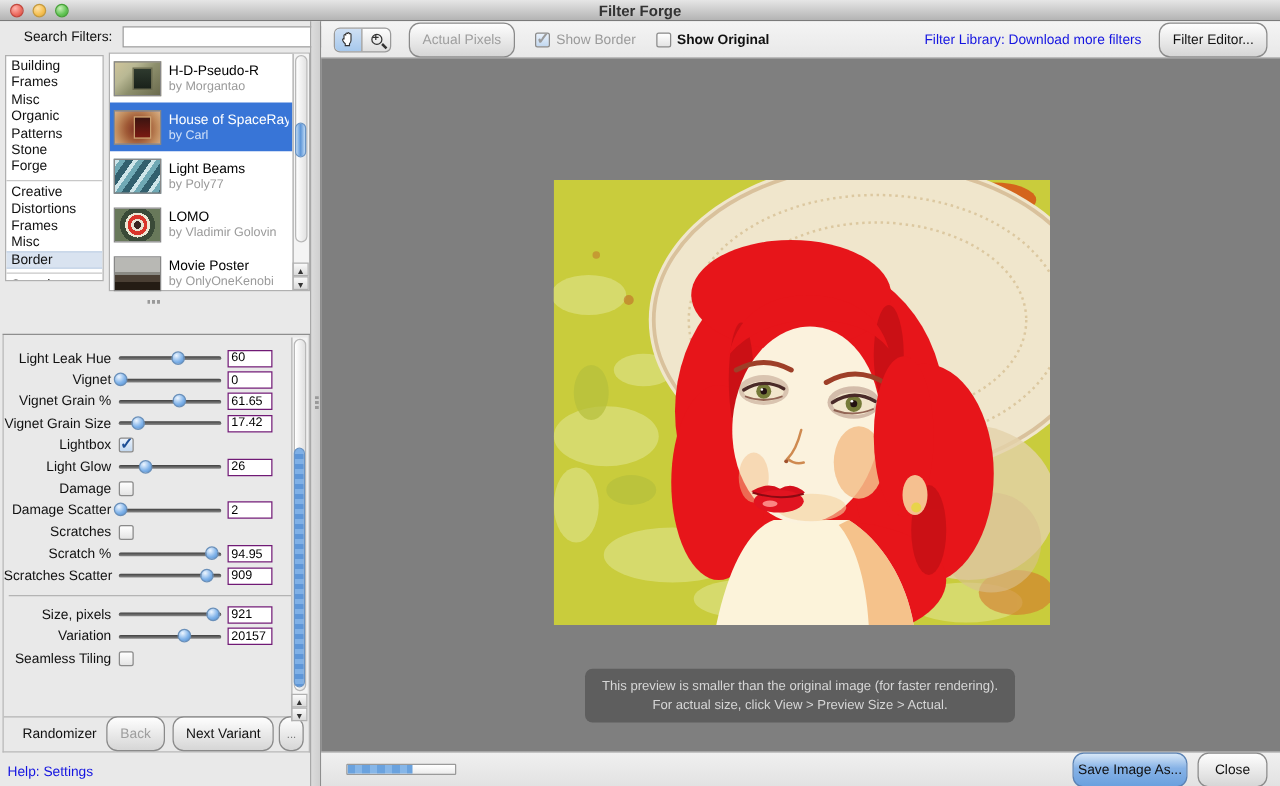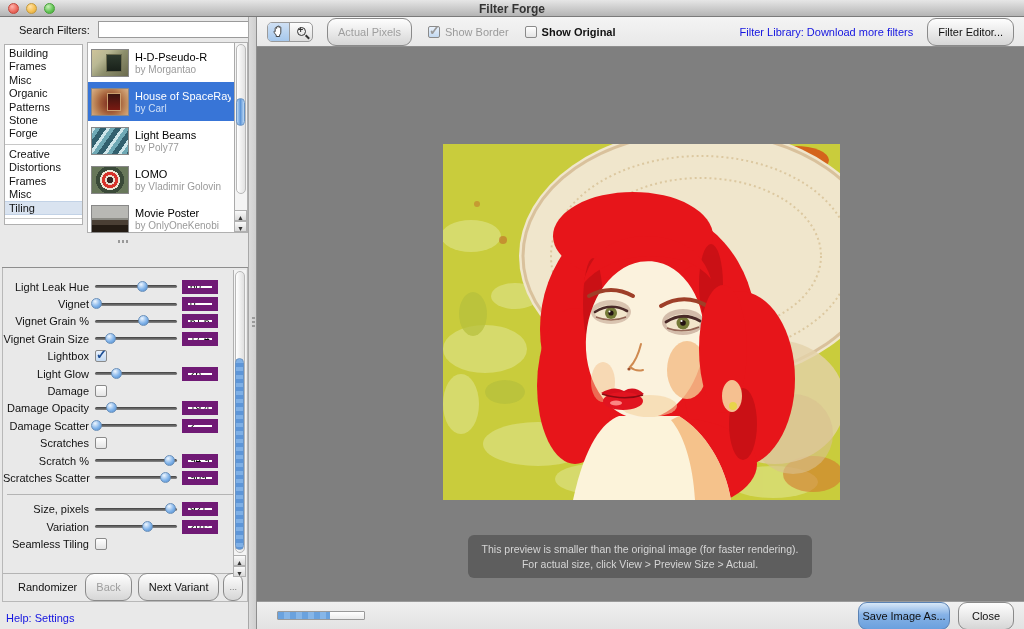--- a/index.html
+++ b/index.html
@@ -70,21 +70,21 @@
   .tab.active{background:linear-gradient(#c6dcf4,#8fbae8);}
 
   
   #settings{position:absolute;left:2px;top:251px;width:246px;height:334px;background:#e9e9e9;border:1px solid #b8b8b8;border-top:none;}
   #rows{position:absolute;left:0;top:10px;width:218px;}
   .srow{height:17.4px;display:flex;align-items:center;}
   .slabel{width:92px;text-align:right;padding-right:6px;flex:none;font-size:11px;white-space:nowrap;}
   .strack{position:relative;width:82px;height:3px;background:linear-gradient(#3f3f3f,#8a8a8a);border-radius:2px;flex:none;margin-right:5px;}
   .sthumb{position:absolute;top:-4.5px;width:11px;height:11px;margin-left:-6px;border-radius:50%;
     background:radial-gradient(circle at 35% 28%,#eef6ff,#82b4ea 55%,#4c88ca);border:1px solid #6a90ba;}
-  .sval{width:36px;height:14px;border:6px solid #701a75;font-size:10px;padding:0 2px;background:#fff;}
+  .sval{width:36px;height:14px;border:1px solid #701a75;font-size:10px;padding:0 2px;background:#fff;}
   .cb{width:12px;height:12px;border:1px solid #8a8a8a;border-radius:2px;background:linear-gradient(#fff,#e4e4e4);position:relative;flex:none;}
   .cb.checked{background:linear-gradient(#eaf2fc,#c2d8f0);}
   .cb.checked::after{content:"✓";position:absolute;left:0px;top:-4px;font-size:13px;font-weight:bold;color:#1d4f96;}
   .cb.checked.dis::after{color:#9a9a9a;}
   .sdivider{height:14px;position:relative;}
   .sdivider::after{content:"";position:absolute;left:4px;right:-18px;top:7px;height:1px;background:#b4b4b4;}
   #randrow{position:absolute;left:0;bottom:6px;width:240px;height:22px;border-top:1px solid #b4b4b4;padding-top:5px;display:flex;align-items:center;}
   #randlabel{width:92px;text-align:right;padding-right:8px;font-size:11px;}
   .cap{display:inline-flex;align-items:center;justify-content:center;border:1px solid #8a8a8a;border-radius:9px;
     background:linear-gradient(#fefefe,#d6d6d6);font-size:11px;padding:1px 10px;height:28px;cursor:default;white-space:nowrap;}
@@ -153,21 +153,21 @@
       <div class="cat">Misc</div>
       <div class="cat">Organic</div>
       <div class="cat">Patterns</div>
       <div class="cat">Stone</div>
       <div class="cat">Forge</div>
       <div class="catdiv"></div>
       <div class="cat">Creative</div>
       <div class="cat">Distortions</div>
       <div class="cat">Frames</div>
       <div class="cat">Misc</div>
-      <div class="cat sel">Tiling</div>
+      <div class="cat sel">Border</div>
       <div class="catdiv"></div>
       <div class="cat">Search</div>
     </div>
 
     <div id="flist">
       <div class="fitem">
         <span class="fthumb th1" style="position:relative"></span>
         <span class="ftext"><span class="ftitle">H-D-Pseudo-R</span>
         <span class="fauthor">by Morgantao</span></span>
       </div>
@@ -242,27 +242,20 @@
         <div class="srow">
           <span class="slabel">Light Glow</span>
           <span class="strack">
               <span class="sthumb" style="left: 27%;"></span>
             </span>
           <input class="sval" value="26" style="">
         </div>
         <div class="srow">
           <span class="slabel">Damage</span>
           <span class="cb"></span>
-        </div>
-        <div class="srow">
-          <span class="slabel">Damage Opacity</span>
-          <span class="strack">
-              <span class="sthumb" style="left: 21%;"></span>
-            </span>
-          <input class="sval" value="19.45" style="">
         </div>
         <div class="srow">
           <span class="slabel">Damage Scatter</span>
           <span class="strack">
               <span class="sthumb" style="left: 2%;"></span>
             </span>
           <input class="sval" value="2" style="">
         </div>
         <div class="srow">
           <span class="slabel">Scratches</span>

